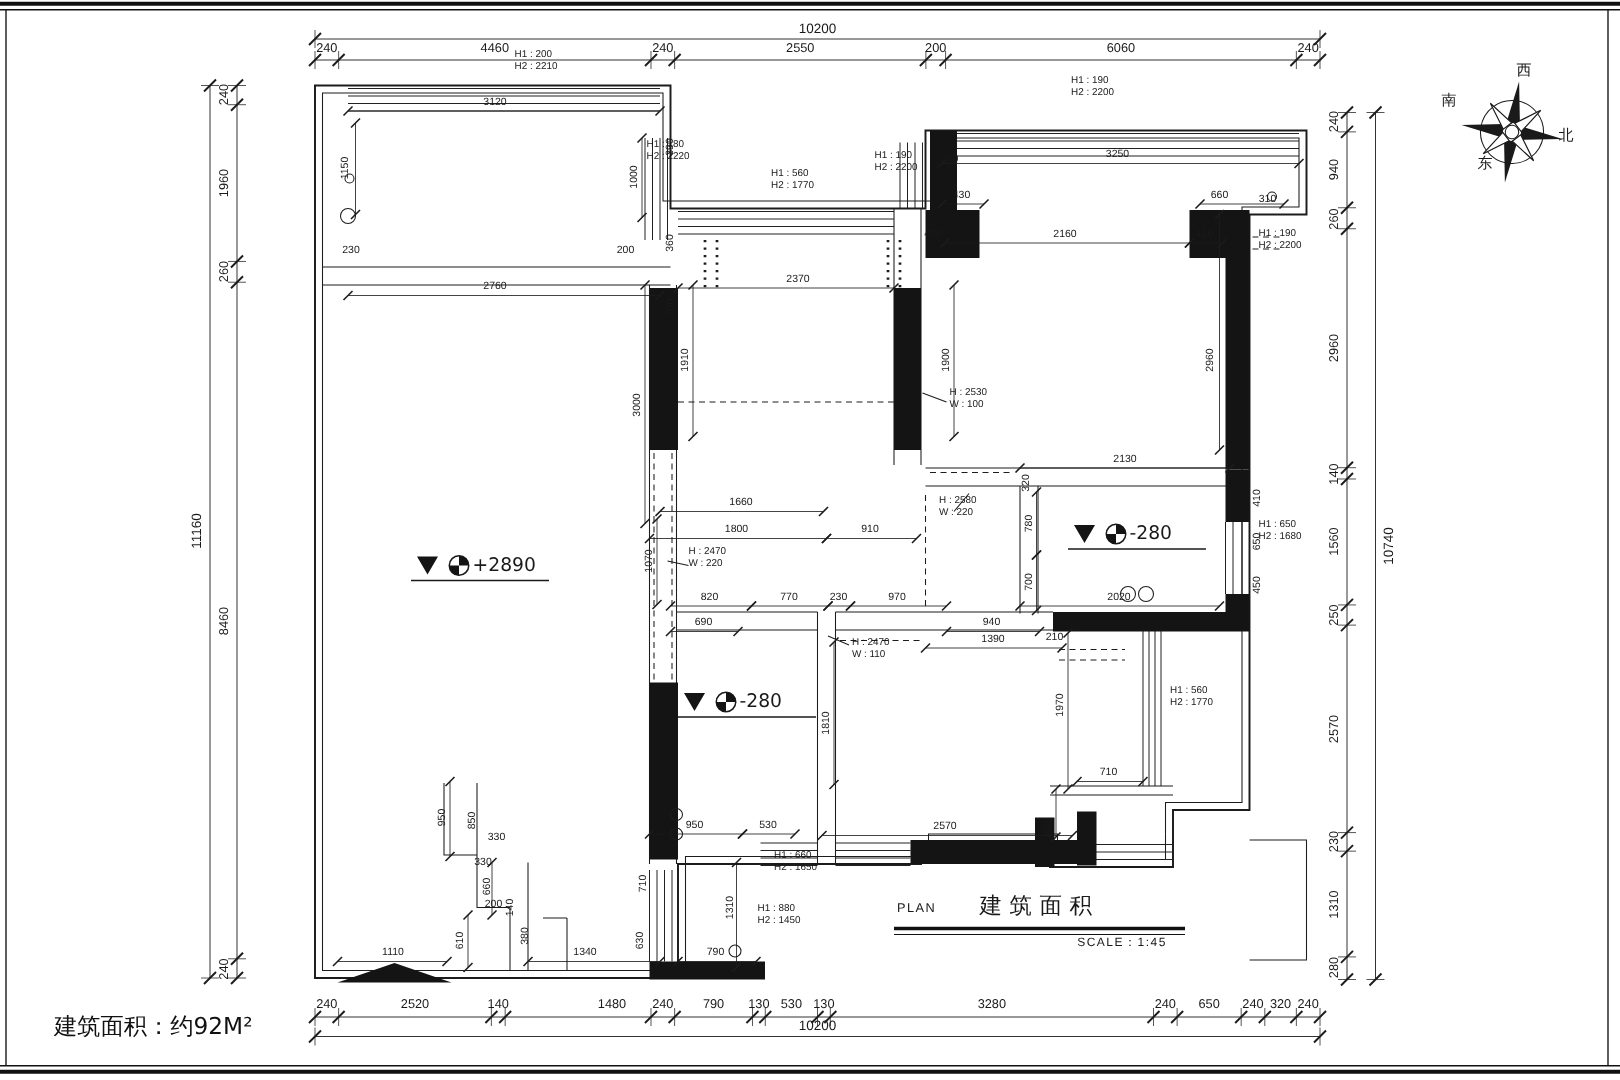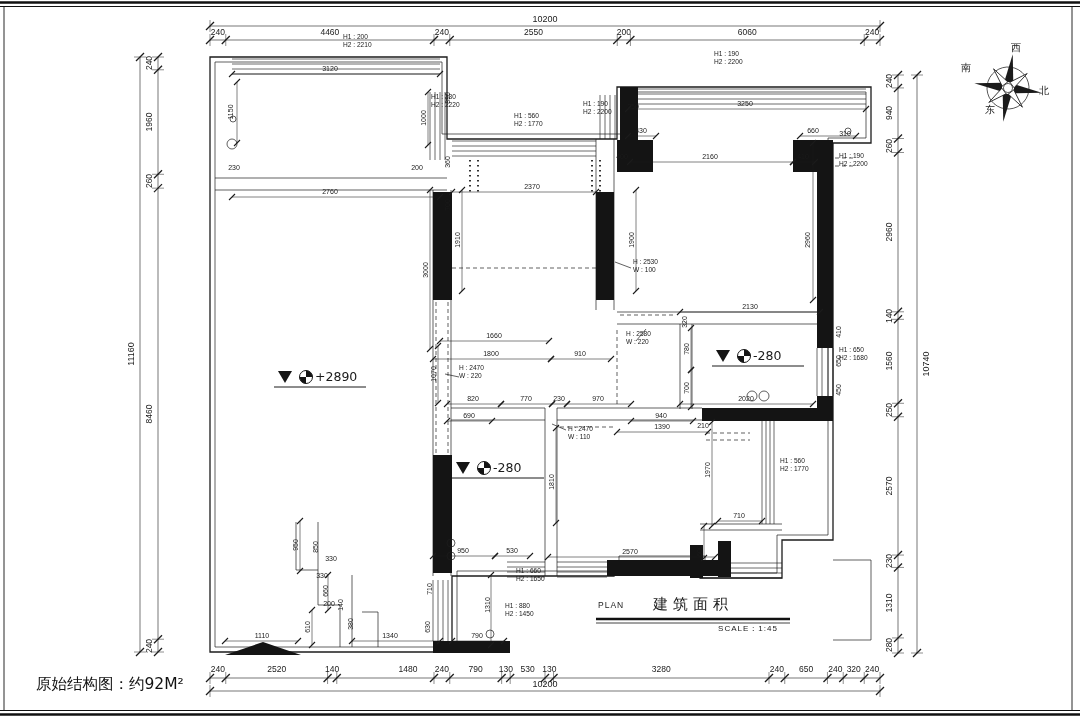--- a/index.html
+++ b/index.html
@@ -540,17 +540,17 @@
 H2 : 1450</div>
       <div class="lbl compass" style="left: 1016px; top: 48px; transform: translate(-50%, -50%) rotate(0deg);">西</div>
       <div class="lbl compass" style="left: 966px; top: 68px; transform: translate(-50%, -50%) rotate(0deg);">南</div>
       <div class="lbl compass" style="left: 1044px; top: 91px; transform: translate(-50%, -50%) rotate(0deg);">北</div>
       <div class="lbl compass" style="left: 990px; top: 110px; transform: translate(-50%, -50%) rotate(0deg);">东</div>
       <div class="lbl lvl" style="left: 315px; top: 377px; transform: translate(0px, -50%);">+2890</div>
       <div class="lbl lvl" style="left: 753px; top: 356px; transform: translate(0px, -50%);">-280</div>
       <div class="lbl lvl" style="left: 493px; top: 468px; transform: translate(0px, -50%);">-280</div>
     </div>
 
-<div id="area-label">原始结构图：约92M²</div>
+<div id="area-label">建筑面积：约92M²</div>
 <div id="plan-word" class="lbl">PLAN</div>
 <div id="sheet-title">建筑面积</div>
 <div id="scale-label">SCALE：1:45</div>
 </div>
 
 </body></html>

